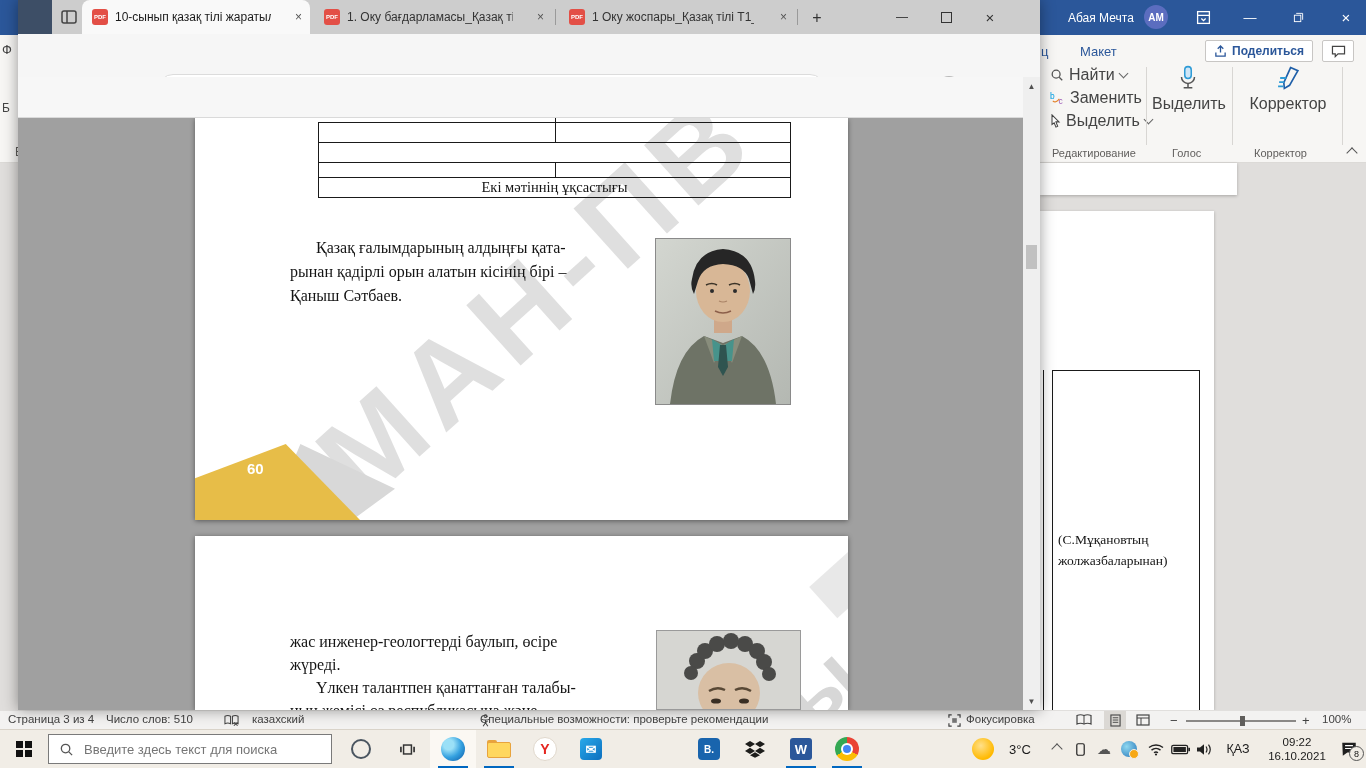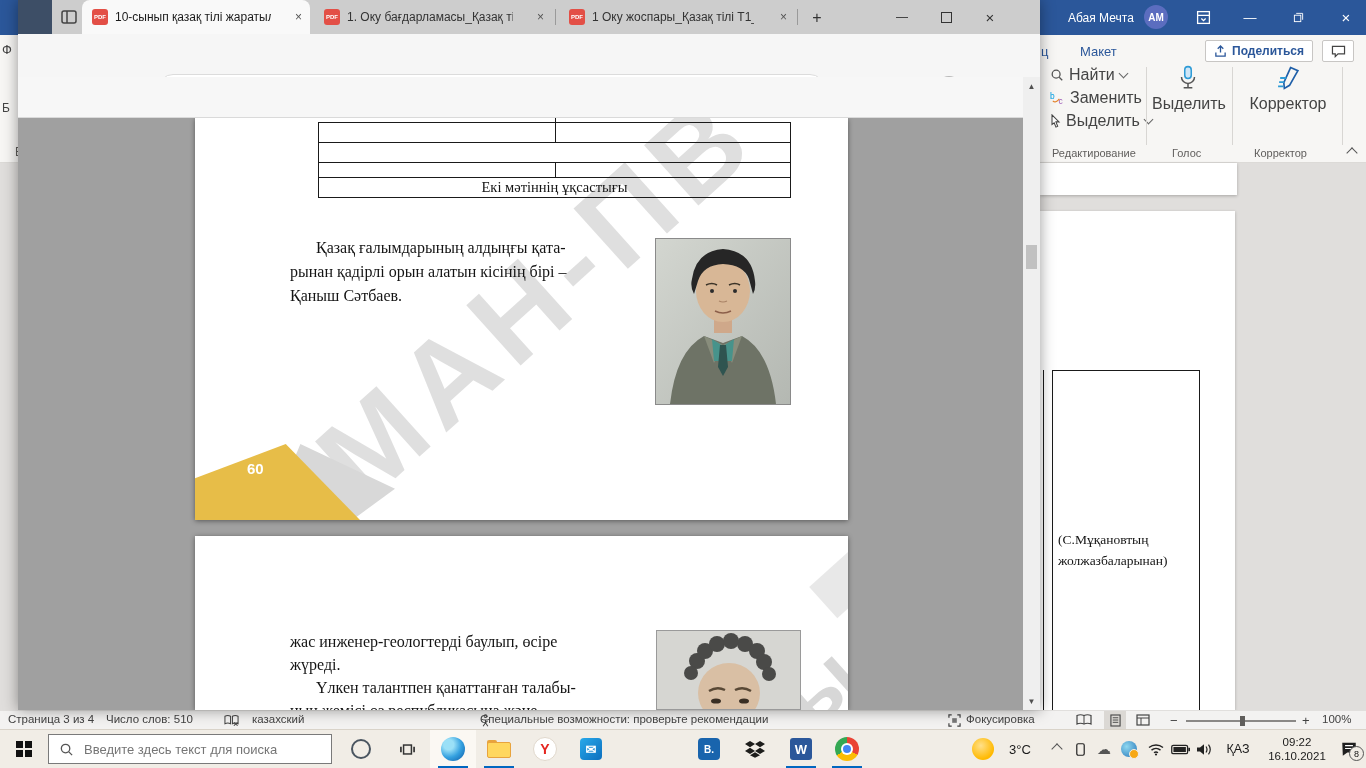--- a/index.html
+++ b/index.html
@@ -183,21 +183,21 @@
 
     <div class="abs rgroup" style="left:1052px;top:112px;">Редактирование</div>
     <div class="abs rgroup" style="left:1172px;top:112px;">Голос</div>
     <div class="abs rgroup" style="left:1254px;top:112px;">Корректор</div>
     <span class="abs chevup" style="left:1348px;top:114px;"></span>
   </div>
 
   <div class="abs w-canvas">
 
     <div class="abs w-page" style="left:1040px;top:0;width:197px;height:32px;"></div>
-    <div class="abs w-page" style="left:1040px;top:48px;width:195px;height:499px;">
+    <div class="abs w-page" style="left:1040px;top:48px;width:174px;height:499px;">
       <div class="abs" style="left:3px;top:159px;width:1px;height:340px;background:#1a1a1a;"></div>
       <div class="abs" style="left:12px;top:159px;width:148px;height:340px;border:1.5px solid #1a1a1a;border-bottom:none;box-sizing:border-box;"></div>
       <div class="abs serif pre" style="left:18px;top:318px;font-size:13.5px;line-height:21px;">(С.Мұқановтың
 жолжазбаларынан)</div>
     </div>
   </div>
 
   <div class="abs w-statusbar">
     <div class="sb-item" style="left:8px;">Страница 3 из 4</div>
     <div class="sb-item" style="left:106px;">Число слов: 510</div>

